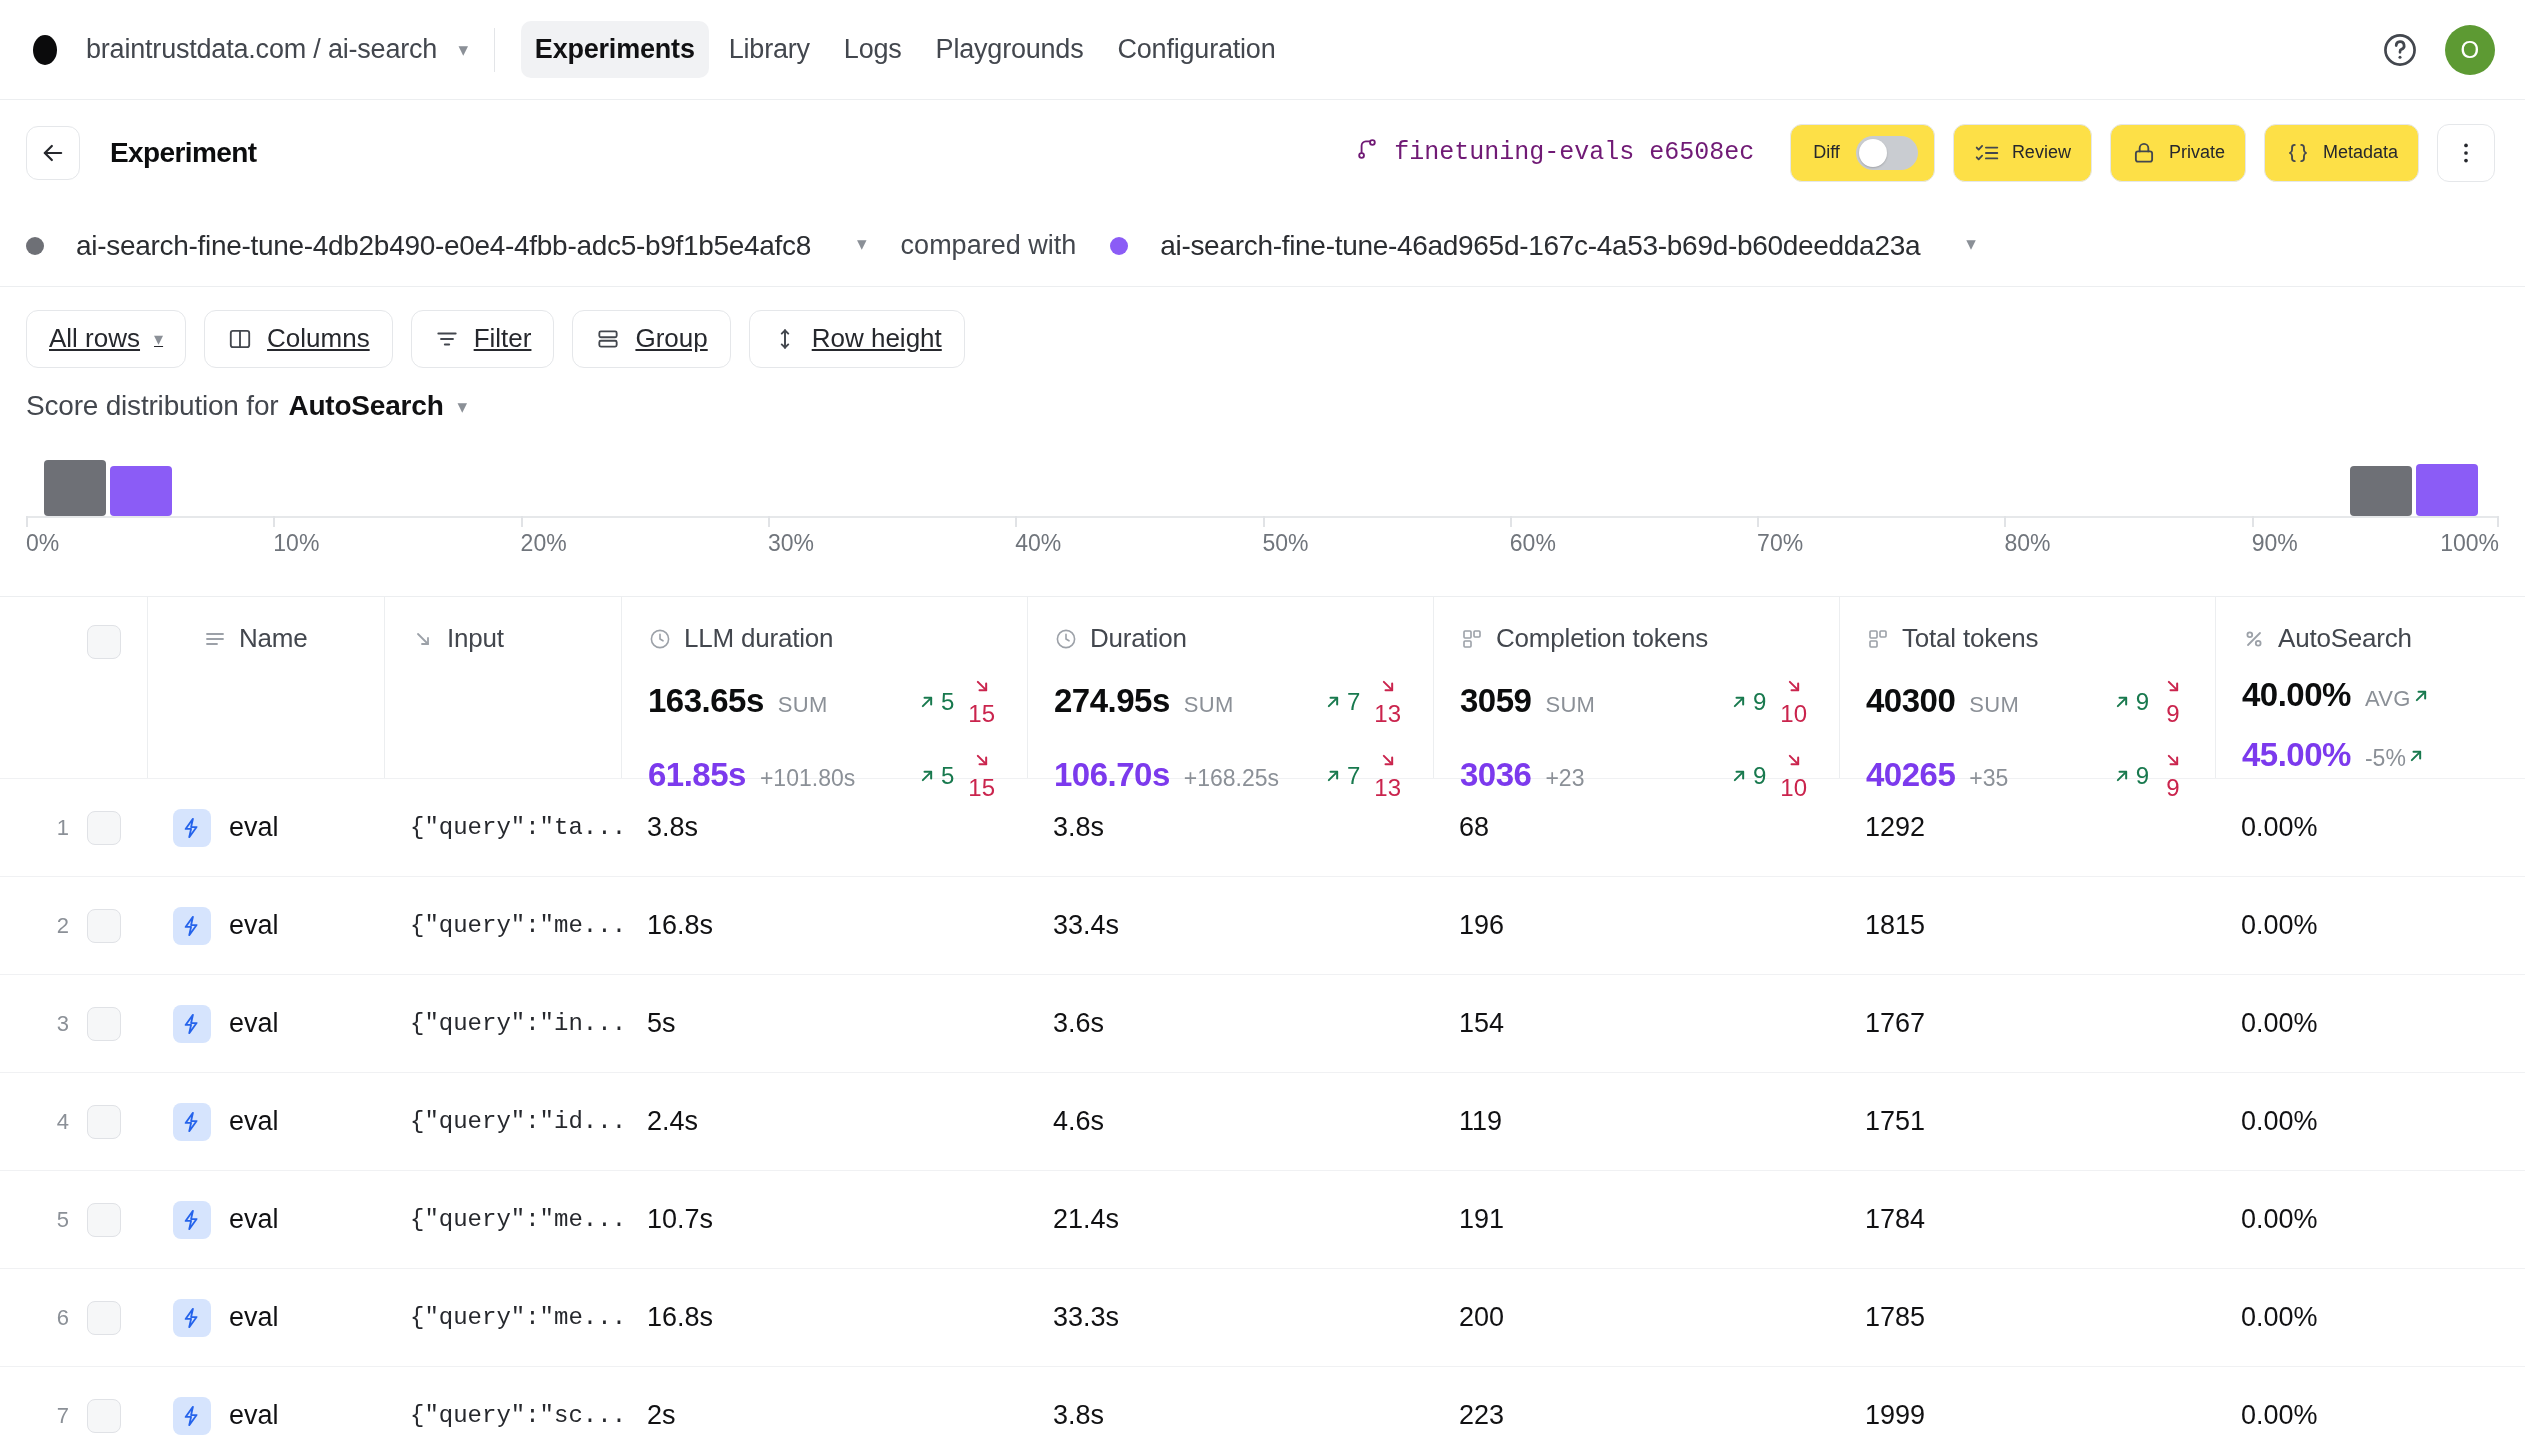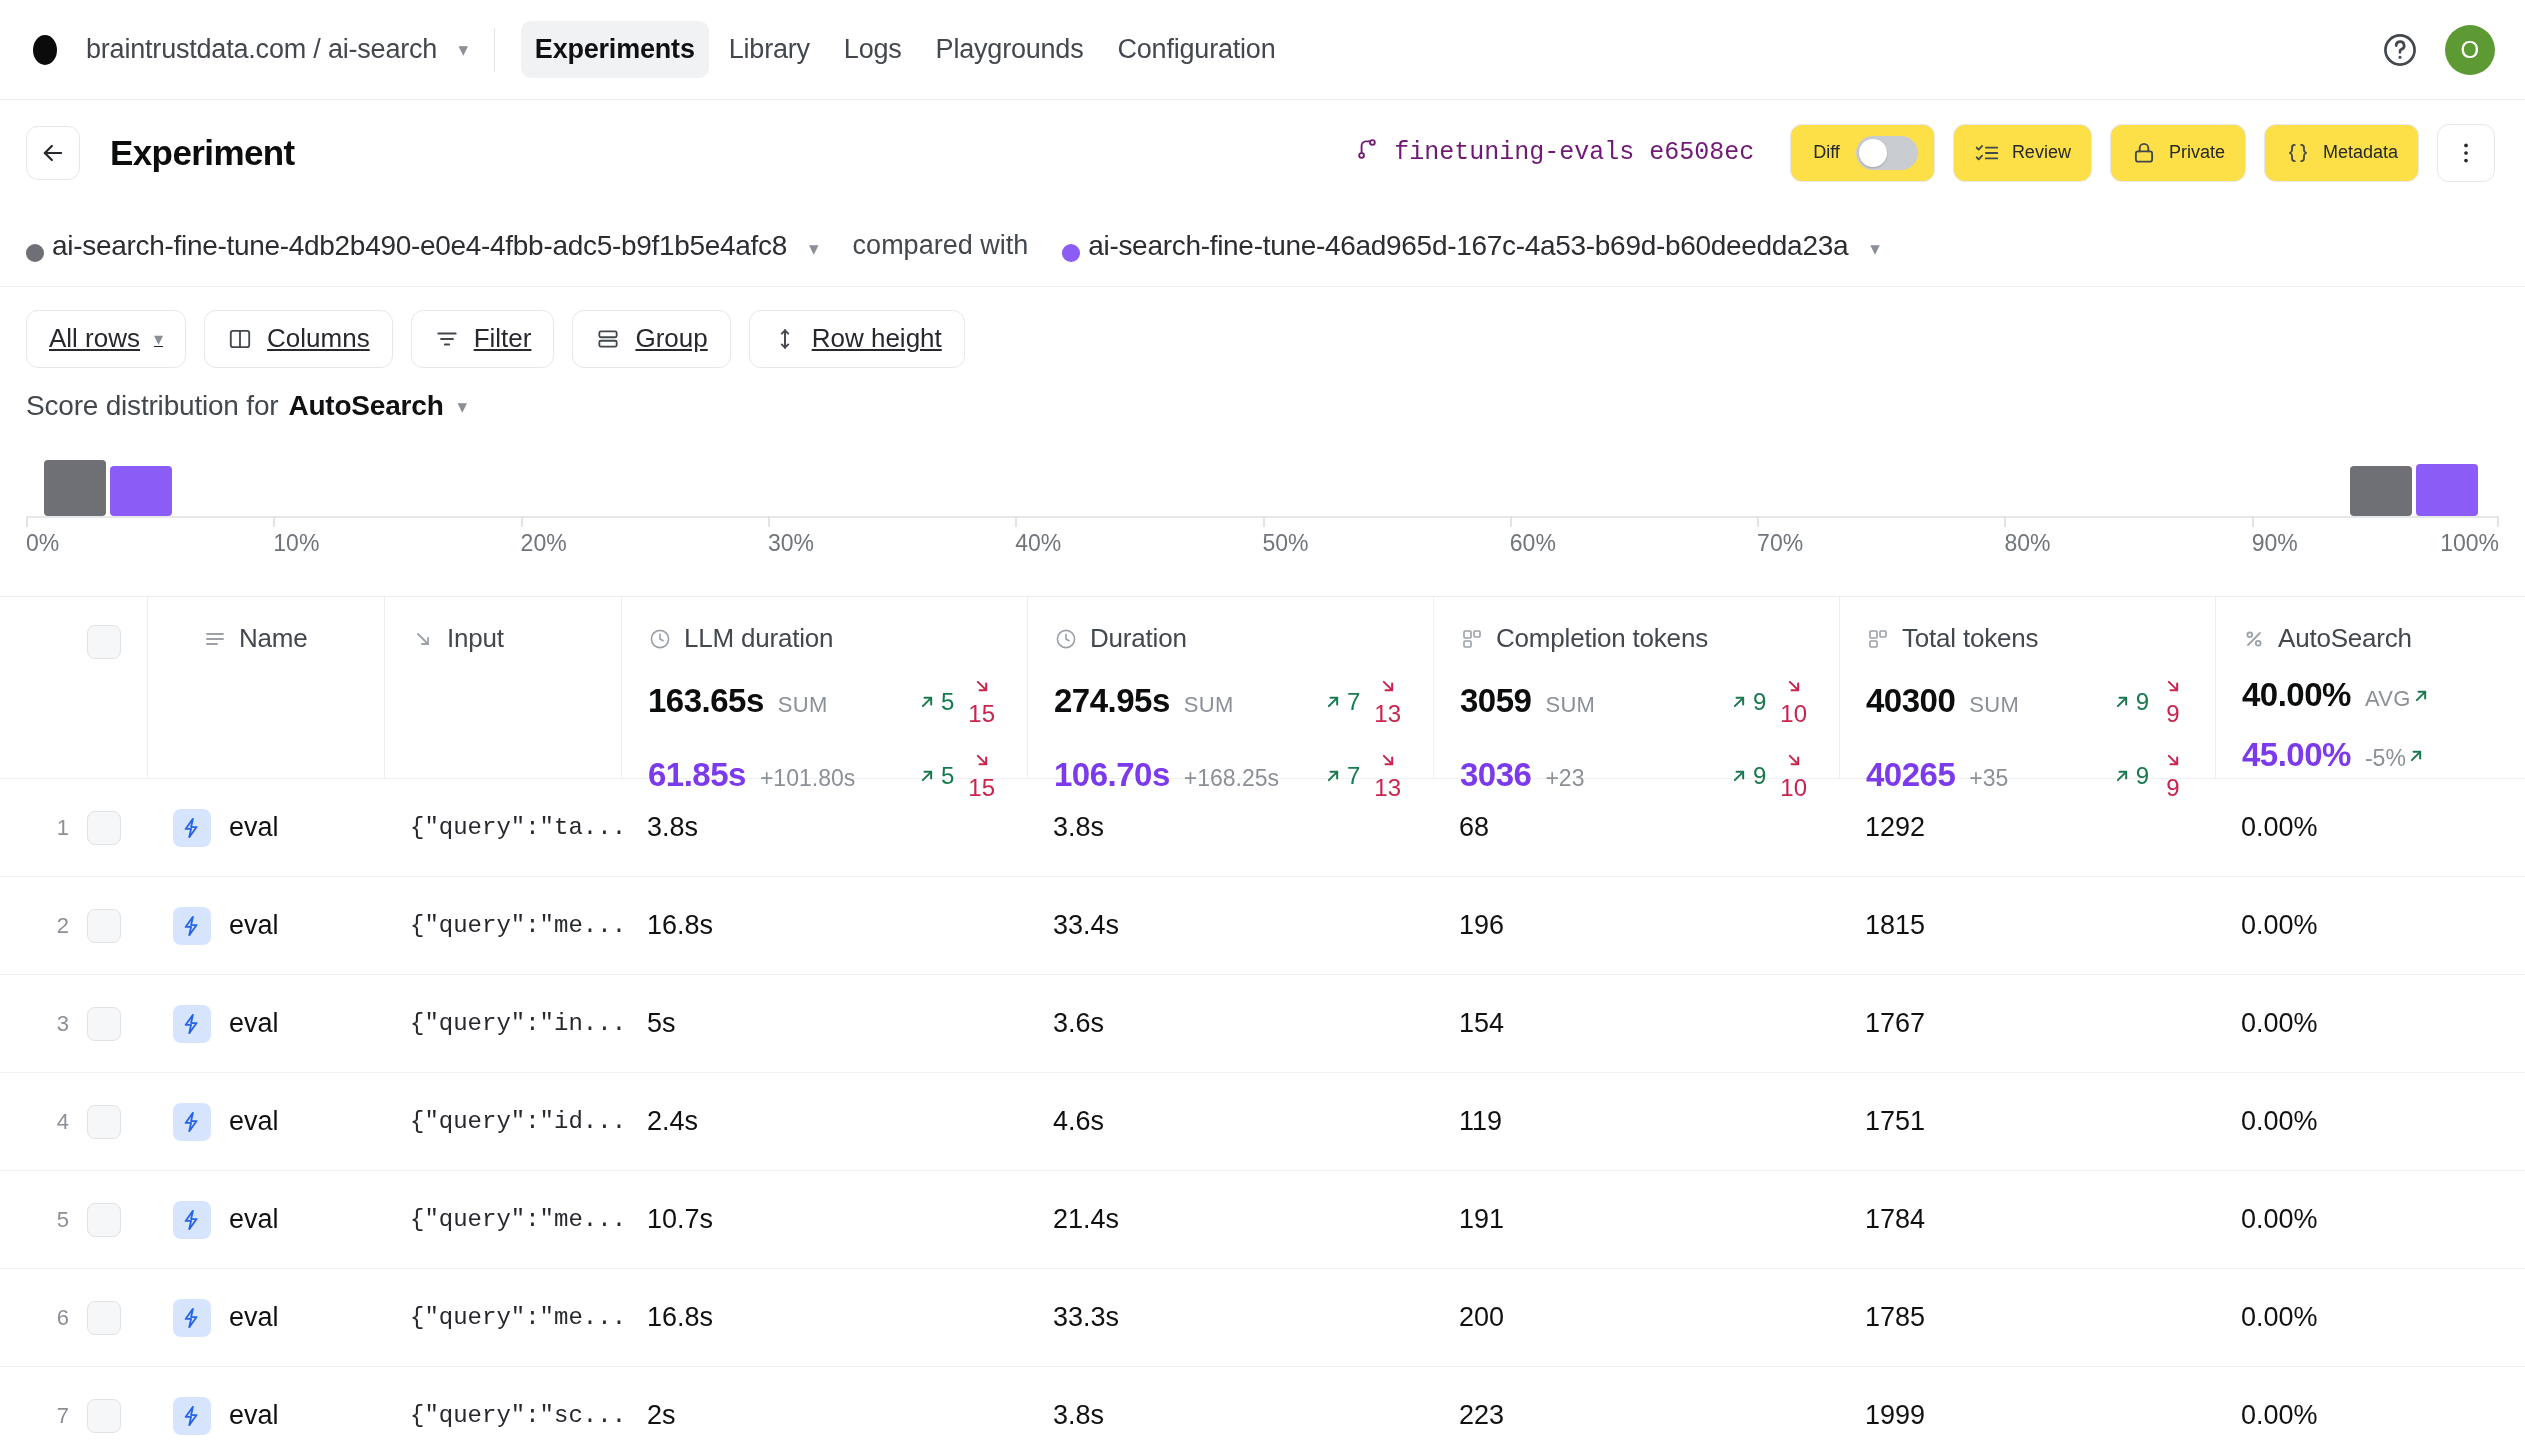--- a/index.html
+++ b/index.html
@@ -57,21 +57,21 @@
   .exp-header {
     height: 105px; display: flex; align-items: center;
     padding: 0 30px 0 26px; gap: 0;
   }
   .back-btn {
     width: 54px; height: 54px; border: 1px solid #e5e7ea; border-radius: 12px;
     display: flex; align-items: center; justify-content: center;
     color: #26282d;
   }
   .exp-title {
-    font-size: 35px; font-weight: 700; letter-spacing: -0.6px;
+    font-size: 28px; font-weight: 700; letter-spacing: -0.6px;
     margin-left: 30px; color: #0c0d0e;
   }
   .exp-header-right {
     margin-left: auto; display: flex; align-items: center; gap: 18px;
   }
   .branch-info {
     display: flex; align-items: center; gap: 14px;
     font-family: "Liberation Mono", monospace;
     font-size: 25px; color: #701a75; margin-right: 18px;
   }
@@ -97,21 +97,21 @@
     display: flex; align-items: center; justify-content: center;
     color: #26282d; font-size: 26px;
   }
 
   
   .compare-row {
     height: 82px; display: flex; align-items: center;
     padding: 0 26px; gap: 0;
     border-bottom: 1px solid #eceef0;
   }
-  .exp-chip { display: flex; align-items: flex-end; gap: 8px; }
+  .exp-chip { display: flex; align-items: center; gap: 32px; }
   .dot { width: 18px; height: 18px; border-radius: 50%; }
   .dot.gray { background: #6e7076; }
   .dot.purple { background: #8b5cf6; }
   .exp-name { font-size: 28px; color: #2b2d31; letter-spacing: -0.3px; white-space: nowrap; }
   .compared-with {
     font-size: 27px; color: #43474e; margin: 0 34px; white-space: nowrap;
   }
 
   
   .toolbar {

